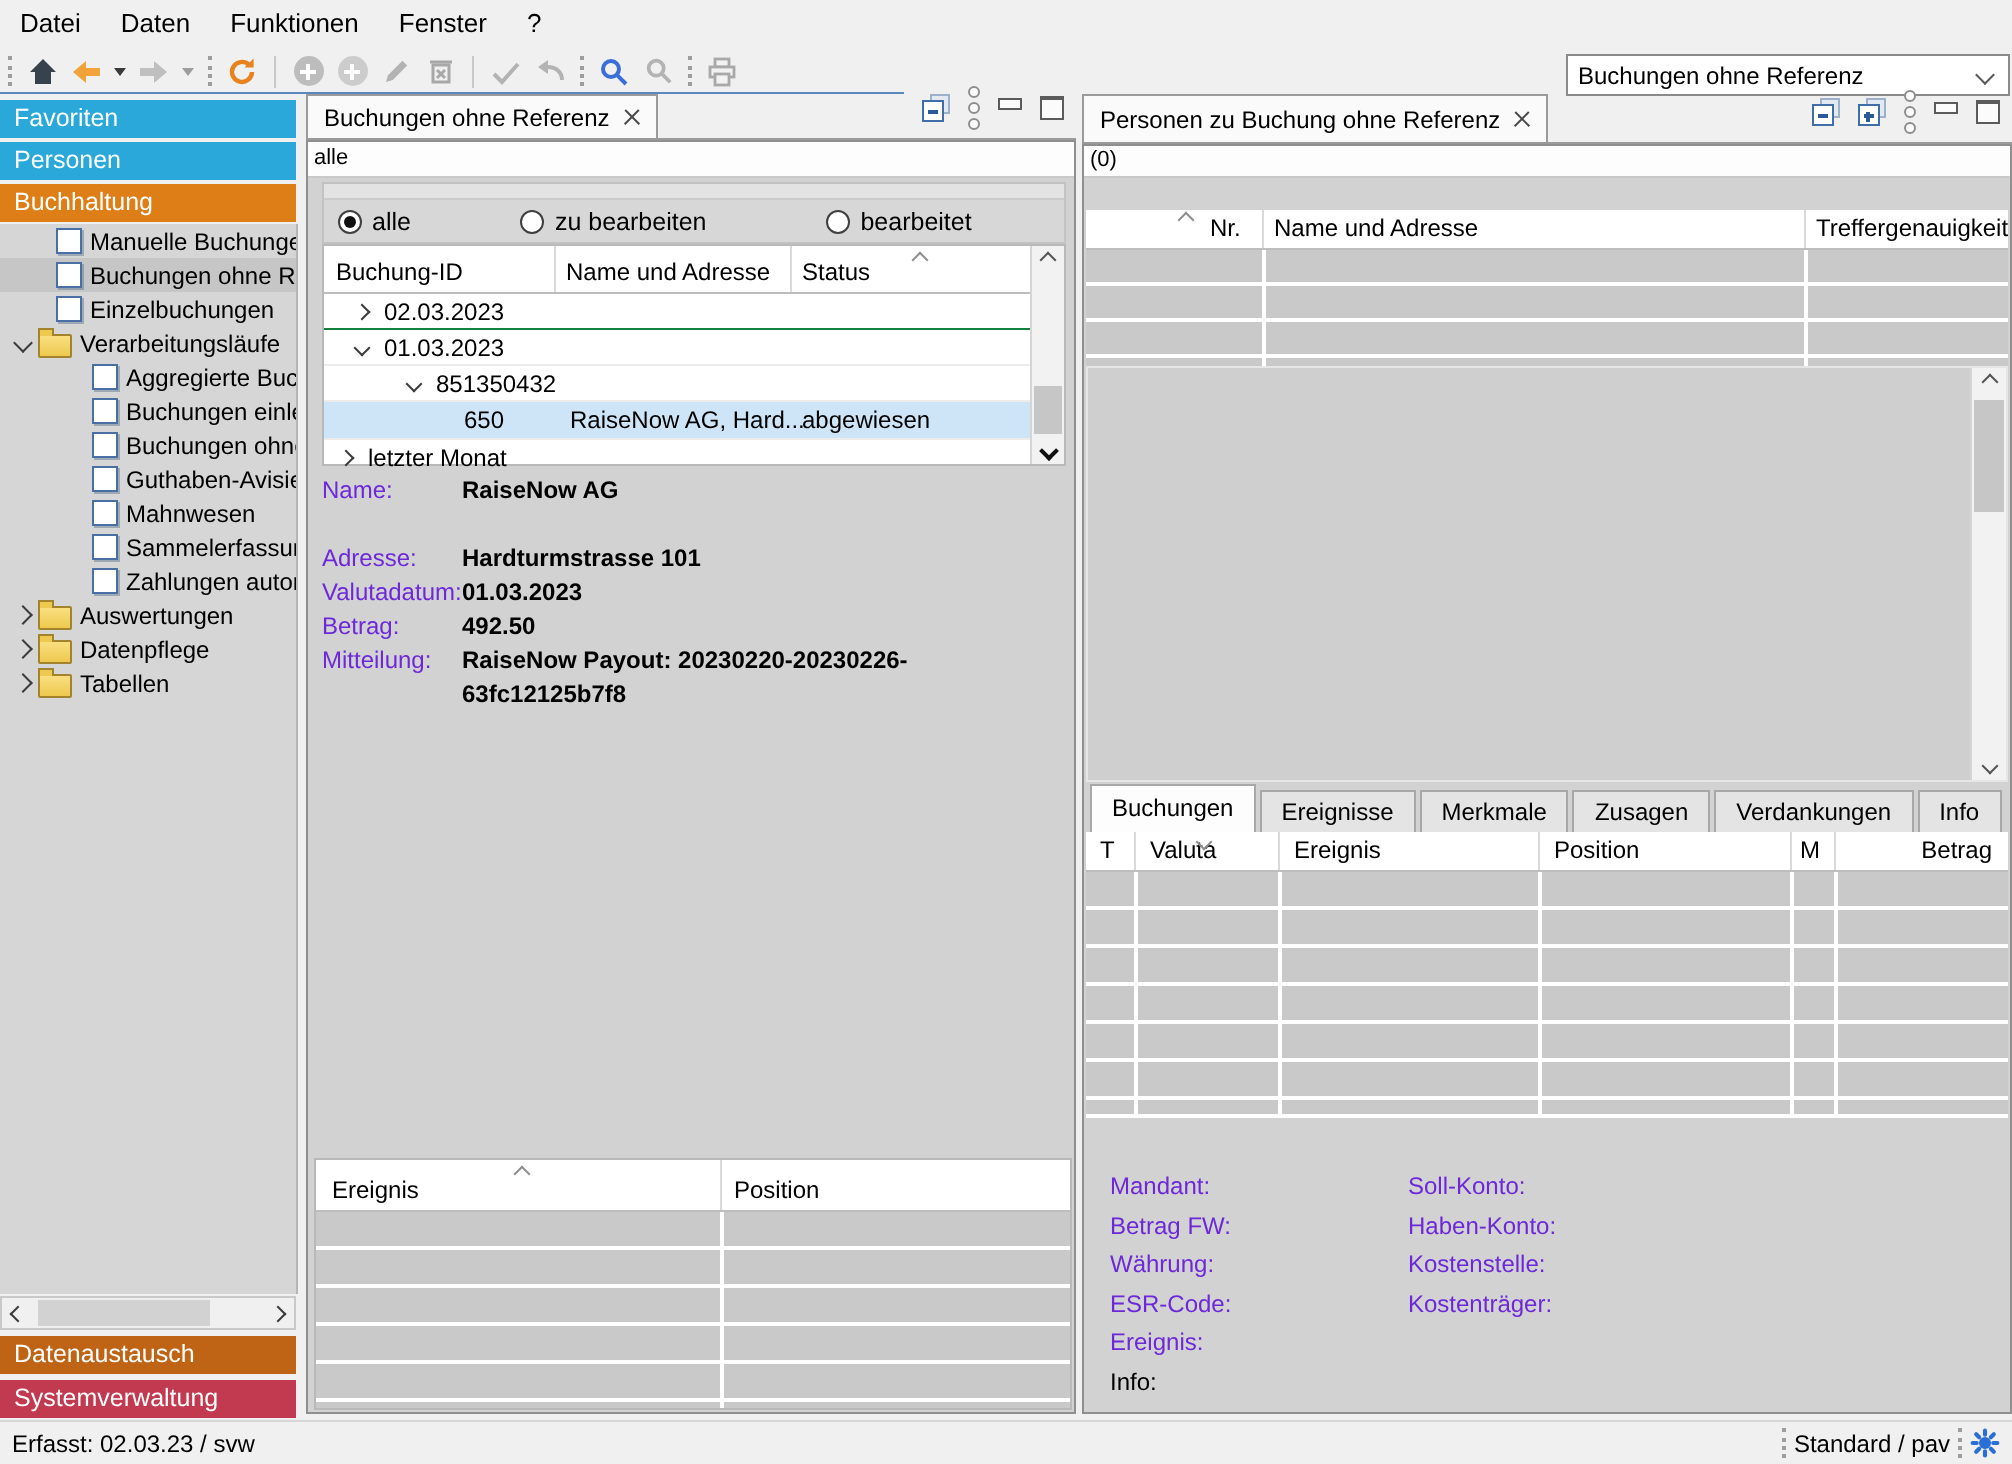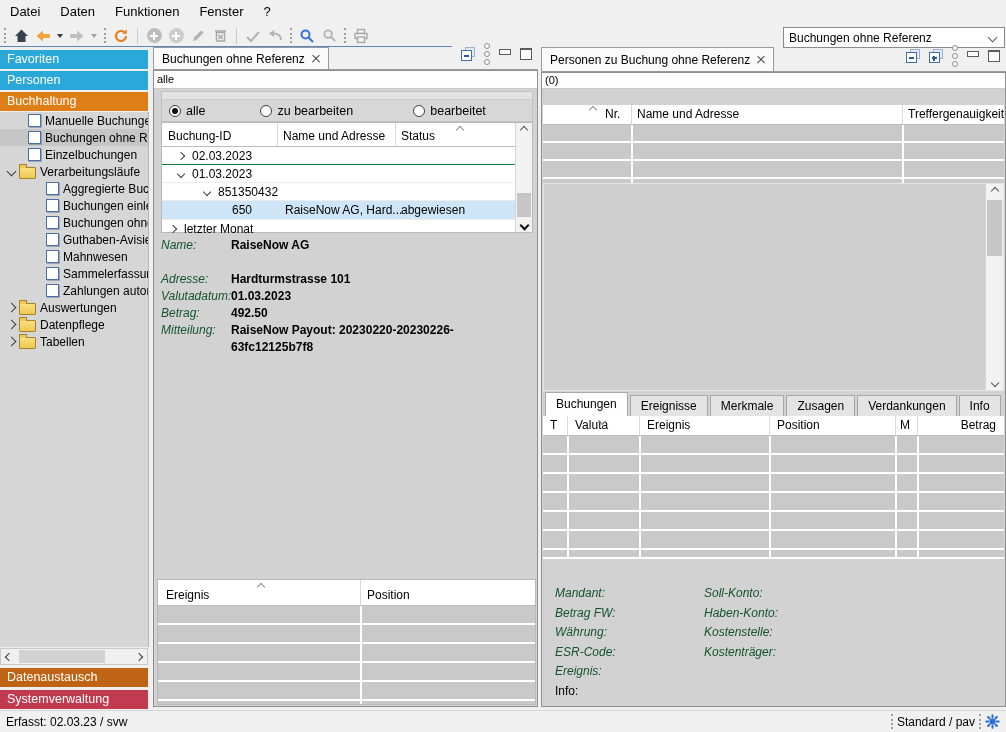--- a/index.html
+++ b/index.html
@@ -86,21 +86,21 @@
   .rows-empty.h18{background:repeating-linear-gradient(to bottom,#c9c9c9 0,#c9c9c9 16px,#ffffff 16px,#ffffff 18px);}
   .wdiv{position:absolute;top:0;bottom:0;width:2px;background:#fff;}
 
   
   .vscroll{background:#f2f2f2;border-left:1px solid #d5d5d5;display:flex;flex-direction:column;align-items:center;}
   .vs-btn{height:14px;width:100%;display:flex;align-items:center;justify-content:center;}
   .vs-track{flex:1;width:100%;position:relative;}
   .vs-thumb{position:absolute;left:1px;right:1px;background:#c6c6c6;}
 
   
-  .dlbl{font-style:italic;color:#14532d;}
+  .dlbl{color:#6d28d9;}
   .dval{font-weight:bold;color:#000;}
 
   
   .itabs{display:flex;align-items:flex-end;height:24px;background:#d2d2d2;}
   .itab{height:20px;line-height:20px;padding:0 10px;background:#e4e4e4;border:1px solid #a8a8a8;border-bottom:none;margin-right:2px;font-size:12px;}
   .itab.active{background:#fdfdfd;height:23px;line-height:23px;}
 
   .statusbar{left:0;top:710px;width:1006px;height:22px;background:#f0f0f0;border-top:1px solid #d6d6d6;display:flex;align-items:center;box-sizing:border-box;}
 </style>
 </head>

